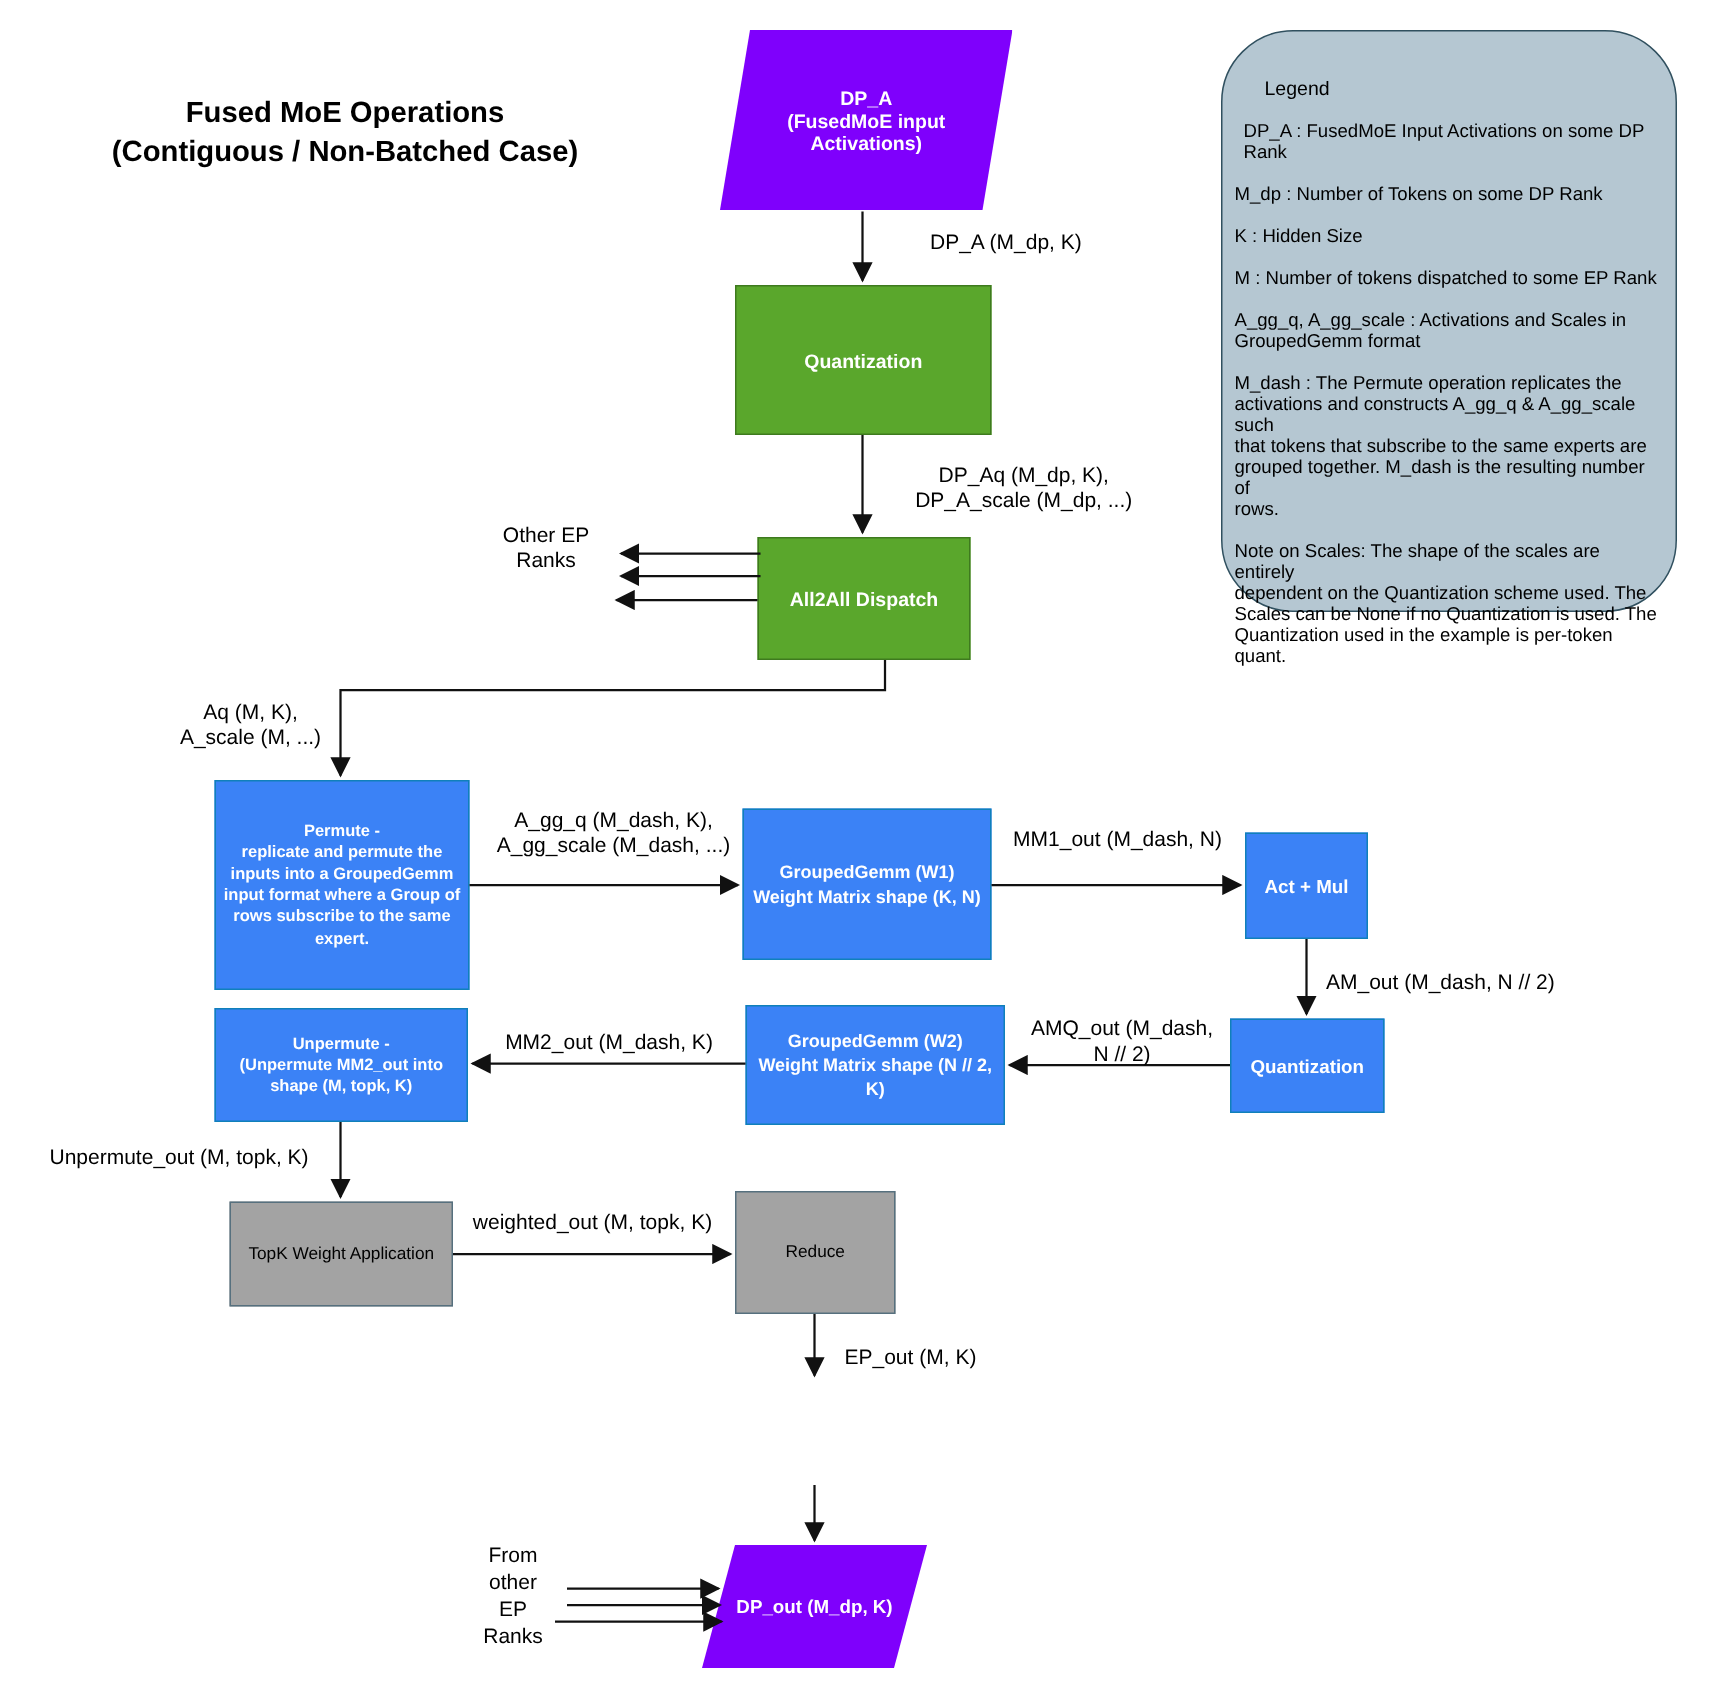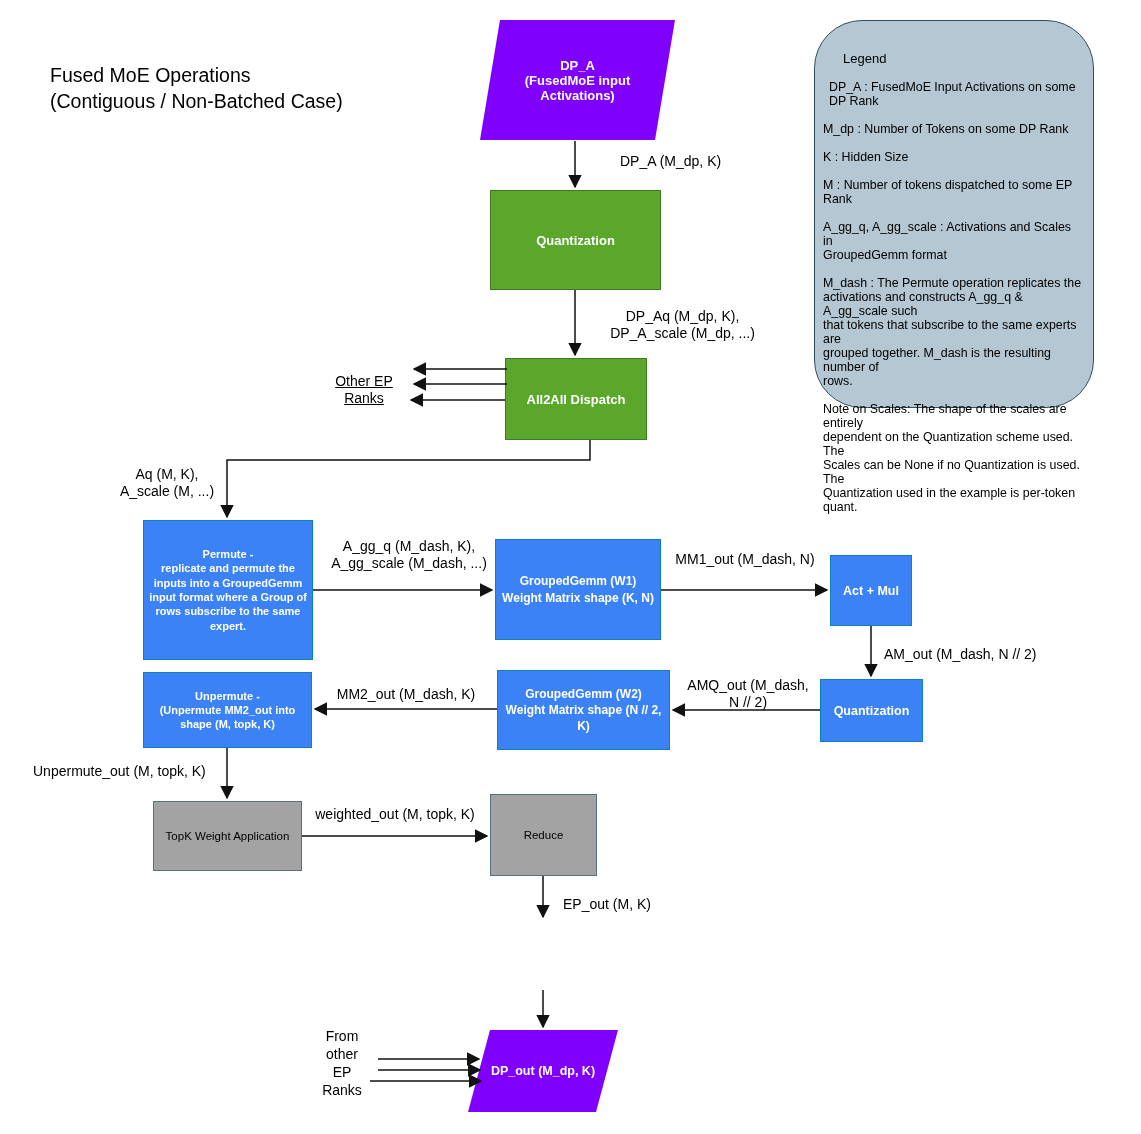--- a/index.html
+++ b/index.html
@@ -8,23 +8,23 @@
   .node{position:absolute;display:flex;align-items:center;justify-content:center;
         text-align:center;box-sizing:border-box;}
   .ml{white-space:pre-line;}
   .green{background:#5aa72c;border:1px solid #3e7a1e;color:#fff;font-weight:bold;font-size:13px;}
   .blue{background:#3b82f6;border:1px solid #1080ba;color:#fff;font-weight:bold;}
   .gray{background:#a3a3a3;border:1px solid #56707e;color:#000;font-size:11.5px;}
   .darkgreen{background:#098a23;border:1px solid #005700;color:#fff;font-weight:bold;font-size:12.5px;}
   .purple{background:#7f00fc;color:#fff;font-weight:bold;}
   .lbl{position:absolute;font-size:14px;line-height:1.18;color:#000;z-index:6;}
   .center{text-align:center;}
-  #title{position:absolute;left:50px;top:62px;width:360px;
-         font-size:19.5px;font-weight:normal;line-height:1.35;}
-  #legend{position:absolute;left:814px;top:20px;width:280px;height:388px;box-sizing:border-box;
+  #title{position:absolute;left:50px;top:62px;width:360px;text-align:center;
+         font-size:19.5px;font-weight:bold;line-height:1.35;}
+  #legend{position:absolute;left:814px;top:20px;width:304px;height:388px;box-sizing:border-box;
           background:#b5c7d2;border:1px solid #30505f;border-radius:48px;
           padding:30px 10px 0 8px;}
   .legend-title{margin-left:20px;font-size:13px;}
   .legend-item{margin-top:14px;font-size:12.4px;line-height:14px;white-space:pre-line;}
   svg#wires{position:absolute;left:0;top:0;z-index:5;pointer-events:none;}
   svg#wires line,svg#wires polyline{stroke:#111;stroke-width:1.5;fill:none;}
 </style>
 </head>
 <body>
 
@@ -67,21 +67,21 @@
 
   <div class="node gray" style="left:490px;top:794px;width:107px;height:82px;">Reduce</div>
 
 
   <div class="node purple" style="left:468px;top:1030px;width:150px;height:82px;font-size:12.5px;
               clip-path:polygon(22px 0,150px 0,128px 82px,0 82px);">DP_out (M_dp, K)</div>
 
   <div class="lbl" style="left:620px;top:153px;">DP_A (M_dp, K)</div>
   <div class="lbl center ml" style="left:595px;top:308px;width:175px;">DP_Aq (M_dp, K),
 DP_A_scale (M_dp, ...)</div>
-  <div class="lbl center ml" style="left:328px;top:373px;width:72px;text-decoration:underline;">Other EP
+  <div class="lbl center ml" style="left:328px;top:348px;width:72px;">Other EP
 Ranks</div>
   <div class="lbl center ml" style="left:108px;top:466px;width:118px;">Aq (M, K),
 A_scale (M, ...)</div>
   <div class="lbl center ml" style="left:318px;top:538px;width:182px;">A_gg_q (M_dash, K),
 A_gg_scale (M_dash, ...)</div>
   <div class="lbl center" style="left:663px;top:551px;width:164px;">MM1_out (M_dash, N)</div>
   <div class="lbl" style="left:884px;top:646px;">AM_out (M_dash, N // 2)</div>
   <div class="lbl center ml" style="left:680px;top:677px;width:136px;">AMQ_out (M_dash,
 N // 2)</div>
   <div class="lbl center" style="left:328px;top:686px;width:156px;">MM2_out (M_dash, K)</div>

